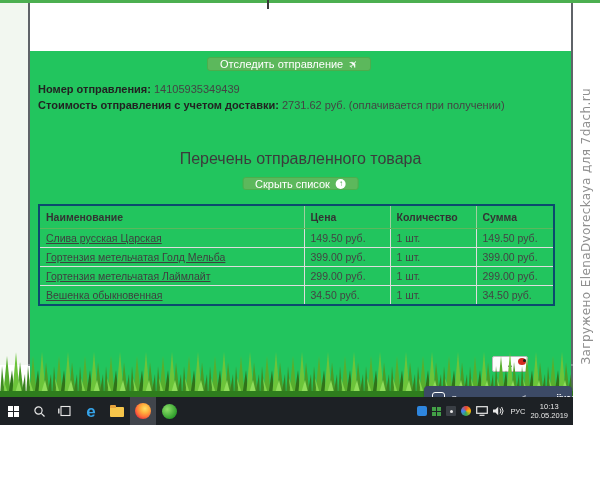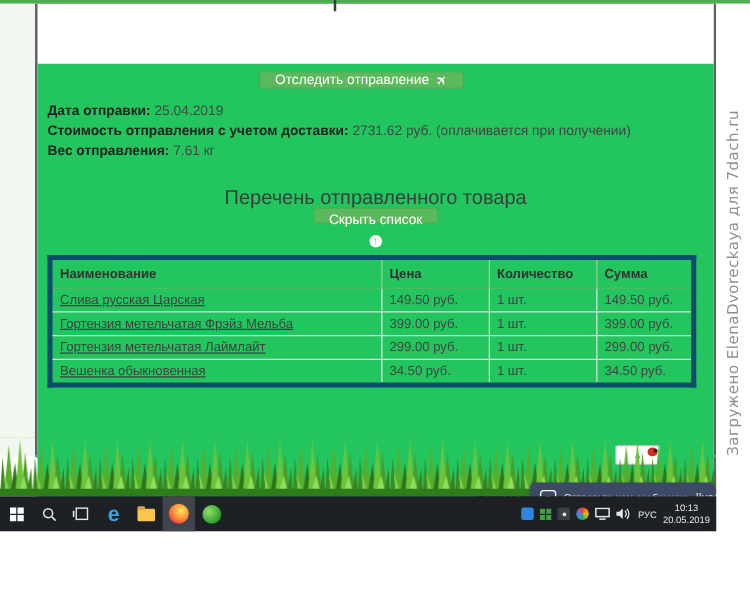--- a/index.html
+++ b/index.html
@@ -17,27 +17,27 @@
   .content{position:absolute;left:30px;top:3px;width:541px;height:361px;background:#22c55e;margin-top:48px;}
   .btn{display:inline-flex;align-items:center;gap:6px;background:#5cb85c;color:#fff;
        border:1px solid #4cae4c;border-radius:3px;font-size:11px;padding:3px 12px;cursor:pointer;}
   .track-btn{position:absolute;left:177px;top:6px;height:14px;}
   .plane{display:inline-block;transform:rotate(-45deg);font-size:11px;}
   .info{position:absolute;left:8px;top:30px;font-size:11px;line-height:16px;}
   .info b{color:#222;}
   .info span{color:#444;}
   .list-title{position:absolute;left:0;top:99px;width:100%;text-align:center;
               font-size:16px;color:#3c3c3c;}
-  .hide-btn{position:absolute;left:50%;top:115px;transform:translateX(-50%);height:13px;flex-direction:column;}
+  .hide-btn{position:absolute;left:50%;top:126px;transform:translateX(-50%);height:13px;}
   .circ{display:inline-flex;align-items:center;justify-content:center;width:10px;height:10px;
         border-radius:50%;background:#fff;color:#4cae4c;font-size:8px;line-height:10px;font-weight:bold;}
   
   .items{position:absolute;left:8px;top:153px;}
   table{border-collapse:collapse;width:515px;font-size:10.5px;table-layout:fixed;
-        border:4px solid #0c4a6e;}
+        border:2px solid #0c4a6e;}
   th{font-weight:bold;text-align:left;padding:5px 6px;border:1px solid #9fce9f;
      border-bottom:1px solid #5cb85c;color:#333;}
   td{padding:3px 6px;border:1px solid #ddd;color:#444;height:11px;}
   td a{color:#3f3f3f;text-decoration:underline;cursor:pointer;}
   .total{position:absolute;left:8px;top:341px;width:515px;text-align:right;font-size:11px;color:#222;}
   .total b{margin-right:3px;}
   
   .scroll-top{position:absolute;left:492px;top:356px;width:34px;height:14px;background:#fdfdfd;
               border:1px solid #bbb;border-radius:2px;font-size:7px;color:#666;
               display:flex;align-items:center;justify-content:center;z-index:2;cursor:pointer;}
@@ -103,23 +103,22 @@
   <div class="frame-bottom"></div>
 
   <div class="content">
 
     <button class="btn track-btn">
       <span>Отследить отправление</span>
       <span class="plane">✈</span>
     </button>
 
     <div class="info">
-        <div><b>Дата отправки: </b><span>25.04.2019</span></div>
+        <div><b>Номер отправления: </b><span>14105935349439</span></div>
         <div><b>Стоимость отправления с учетом доставки: </b><span>2731.62 руб. (оплачивается при получении)</span></div>
-        <div><b>Вес отправления: </b><span>7.61 кг</span></div>
       </div>
 
     <div class="list-title">Перечень отправленного товара</div>
 
     <button class="btn hide-btn">
       <span>Скрыть список</span>
       <span class="circ">↑</span>
     </button>
 
     <div class="items">
@@ -139,21 +138,21 @@
             </tr>
           </thead>
         <tbody>
             <tr>
               <td><a href="#">Слива русская Царская</a></td>
               <td>149.50 руб.</td>
               <td>1 шт.</td>
               <td>149.50 руб.</td>
             </tr>
             <tr>
-              <td><a href="#">Гортензия метельчатая Фрэйз Мельба</a></td>
+              <td><a href="#">Гортензия метельчатая Голд Мельба</a></td>
               <td>399.00 руб.</td>
               <td>1 шт.</td>
               <td>399.00 руб.</td>
             </tr>
             <tr>
               <td><a href="#">Гортензия метельчатая Лаймлайт</a></td>
               <td>299.00 руб.</td>
               <td>1 шт.</td>
               <td>299.00 руб.</td>
             </tr>

